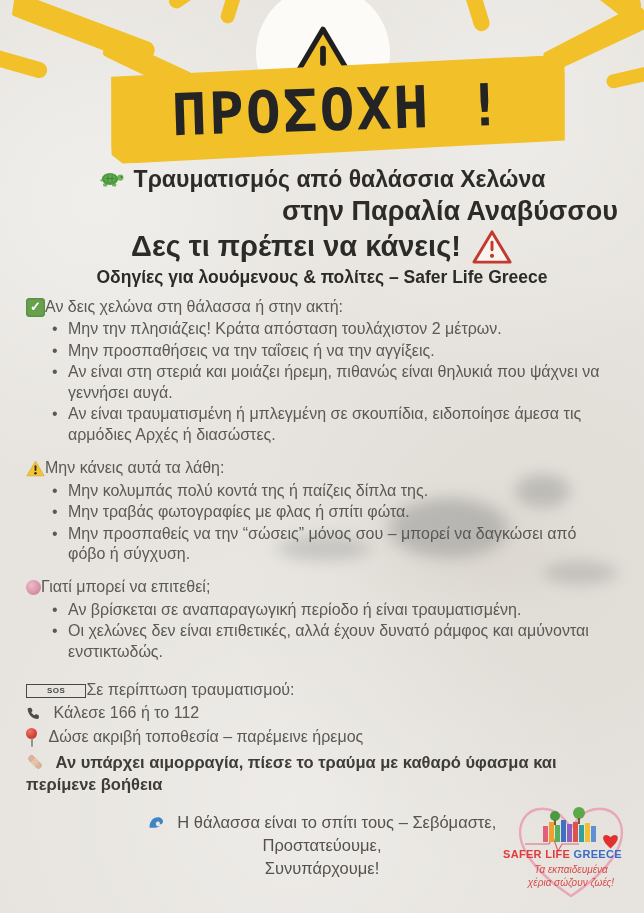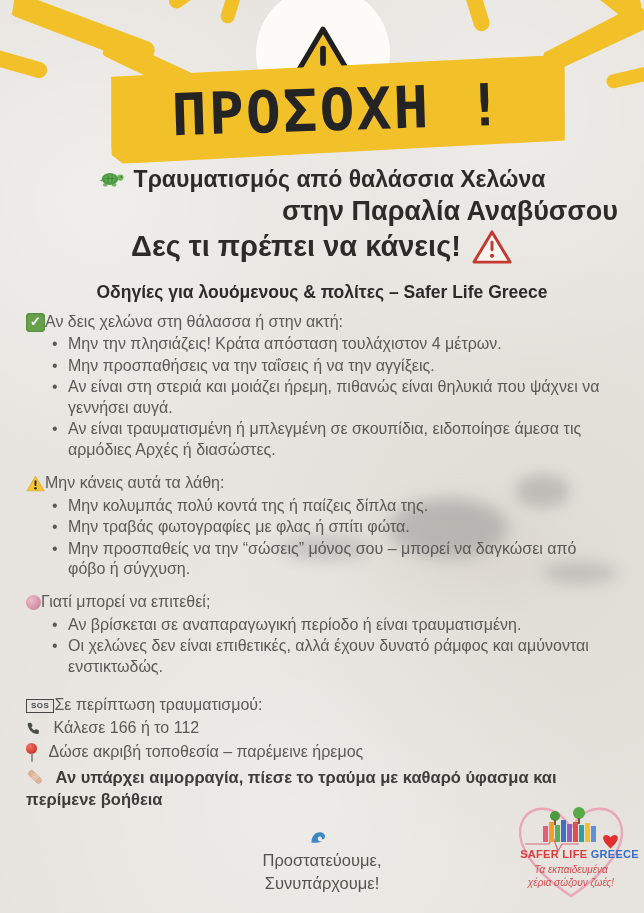--- a/index.html
+++ b/index.html
@@ -57,21 +57,21 @@
   }
 
   
   .content { position:absolute; left:0; top:165px; width:100%; box-sizing:border-box; padding:0 26px; z-index:4; }
 
   .title-block { text-align:center; color:#2d2b28; margin-bottom:8px; }
   .t-row { display:flex; align-items:center; justify-content:center; gap:9px; }
   .t1 { font-size:23px; font-weight:bold; line-height:1.26; }
   .t2 { font-size:27px; font-weight:bold; line-height:1.26;text-align:right; }
   .t3 { font-size:29px; font-weight:bold; line-height:1.3;gap:10px; }
-  .subtitle { font-size:17.5px; font-weight:bold; line-height:1.25; margin-top:16px; }
+  .subtitle { font-size:17.5px; font-weight:bold; line-height:1.25; margin-top:1px; }
 
   .section { margin-bottom:13px; color:#5b5955; font-size:16px; line-height:1.28; }
   .sec-header { display:flex; align-items:center; margin-bottom:2px; }
   .bullets { margin:0; padding:0 0 0 42px; list-style:none; }
   .bullets li { position:relative; margin-bottom:1px; }
   .bullets li::before { content:"•"; position:absolute; left:-16px; top:0; }
 
   .emergency { margin-top:18px; }
   .em-line { margin-bottom:3px; }
   .em-line .txt { vertical-align:middle;margin-top:32px; }
@@ -89,32 +89,32 @@
   .icon-check::before { content:"✓"; color:#fff; font-size:13px; font-weight:bold; }
 
   .icon-pink {
     display:inline-block; width:15px; height:15px; border-radius:50%; flex:0 0 auto;
     background:radial-gradient(circle at 35% 35%, #eebccb, #d28ba2 70%, #c57b93);
   }
 
   .icon-sos {
     display:inline-flex; border:1.6px solid #474747; color:#474747; border-radius:0;
     font-size:8px; font-weight:bold; letter-spacing:.5px; line-height:1;
-    padding:2px 4px; flex:0 0 auto;
+    padding:2px 20px; flex:0 0 auto;
   }
 
   .icon-pin { display:inline-block; width:11px; height:20px; position:relative; }
   .icon-pin .head { position:absolute; left:0; top:0; width:11px; height:11px; border-radius:50%;
     background:radial-gradient(circle at 35% 30%, #ef7468, #d23b31 65%); }
   .icon-pin .stem { position:absolute; left:4.5px; top:10px; width:2px; height:9px; background:#96938e; border-radius:1px; }
 
   
   .logo { position:absolute; left:503px; top:792px; width:136px; height:118px; z-index:5; }
   .logo svg { position:absolute; left:0; top:0; }
-  .logo-name { position:absolute; top:56px; left:0; width:100%; text-align:right;
+  .logo-name { position:absolute; top:56px; left:0; width:100%; text-align:left;
     font-size:11px; font-weight:bold; letter-spacing:.3px; white-space:nowrap; }
   .logo-name .red { color:#e03a3a; }
   .logo-name .blue { color:#3a6bc8; }
   .logo-tagline { position:absolute; top:71px; left:20px; right:20px; text-align:center;
     font-size:10px; font-style:italic; color:#d84a4a; line-height:1.3; }
 </style>
 </head>
 <body>
 
 <div class="poster">
@@ -172,21 +172,21 @@
       </div>
       <div class="subtitle">Οδηγίες για λουόμενους &amp; πολίτες – Safer Life Greece</div>
     </div>
 
     <div class="section">
       <div class="sec-header">
         <span class="icon-check"></span>
         <span>Αν δεις χελώνα στη θάλασσα ή στην ακτή:</span>
       </div>
       <ul class="bullets">
-        <li>Μην την πλησιάζεις! Κράτα απόσταση τουλάχιστον 4 μέτρων.</li>
+        <li>Μην την πλησιάζεις! Κράτα απόσταση τουλάχιστον 2 μέτρων.</li>
         <li>Μην προσπαθήσεις να την ταΐσεις ή να την αγγίξεις.</li>
         <li>Αν είναι στη στεριά και μοιάζει ήρεμη, πιθανώς είναι θηλυκιά που ψάχνει να γεννήσει αυγά.</li>
         <li>Αν είναι τραυματισμένη ή μπλεγμένη σε σκουπίδια, ειδοποίησε άμεσα τις αρμόδιες Αρχές ή διασώστες.</li>
       </ul>
     </div>
 
     <div class="section">
       <div class="sec-header">
         <svg viewBox="0 0 100 90" width="19" height="17">
           <path d="M50 6 L96 84 L4 84 Z" fill="#F4C52C" stroke="#caa11c" stroke-width="3" stroke-linejoin="round"></path>
@@ -243,20 +243,21 @@
         </svg>
         <span class="txt">Αν υπάρχει αιμορραγία, πίεσε το τραύμα με καθαρό ύφασμα και περίμενε βοήθεια</span>
       </div>
     </div>
 
     <div class="footer">
       <div>
         <svg class="em-icon" viewBox="0 0 24 20" width="18" height="15" style="vertical-align:-2px;">
           <path d="M2 17 C2 8 7 3 13 3 C17 3 20 5.5 20 8.5 C20 11 18 12.5 15.5 12.5 C16.5 10.5 15.5 8.5 13.5 8.5 C11 8.5 9.5 11 11 13.5 C12 15.2 14 15.5 16 15 C13.5 16.8 10 17 2 17 Z" fill="#3E85C6"></path>
         </svg>
+        <span>Η θάλασσα είναι το σπίτι τους – Σεβόμαστε,</span>
       </div>
       <div>Προστατεύουμε,</div>
       <div>Συνυπάρχουμε!</div>
     </div>
 
   </div>
 
   <div class="logo">
     <svg viewBox="0 0 136 118" width="136" height="118">
       <path d="M68 104 C26 76 10 48 20 28 C28 13 50 13 62 28 L68 36 L74 28 C86 13 108 13 116 28 C126 48 110 76 68 104 Z" fill="none" stroke="#E9A8B8" stroke-width="2.4"></path>

